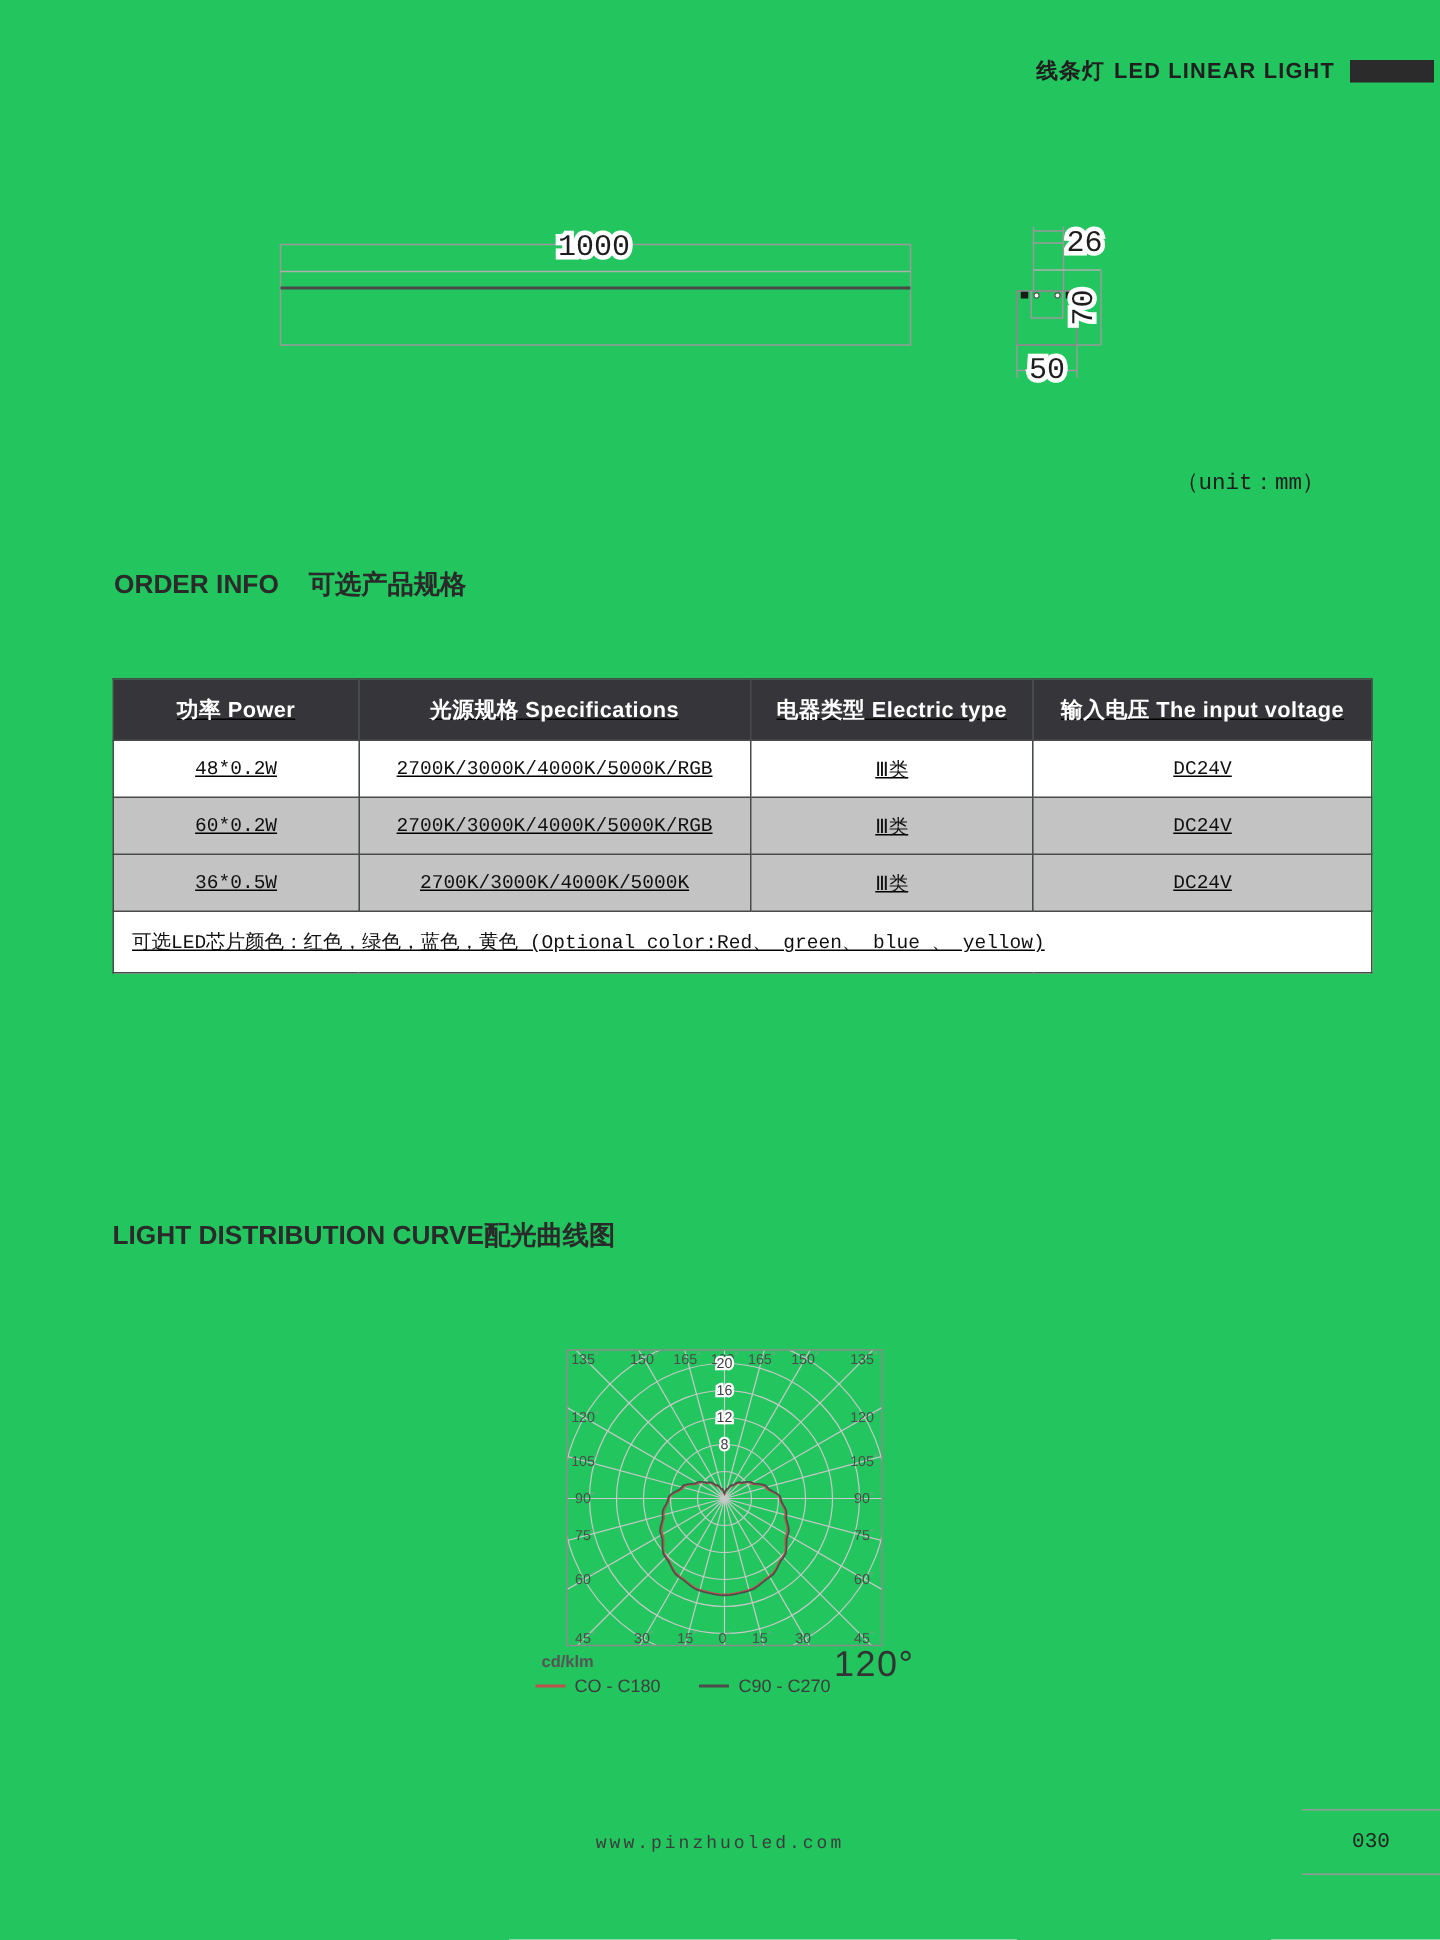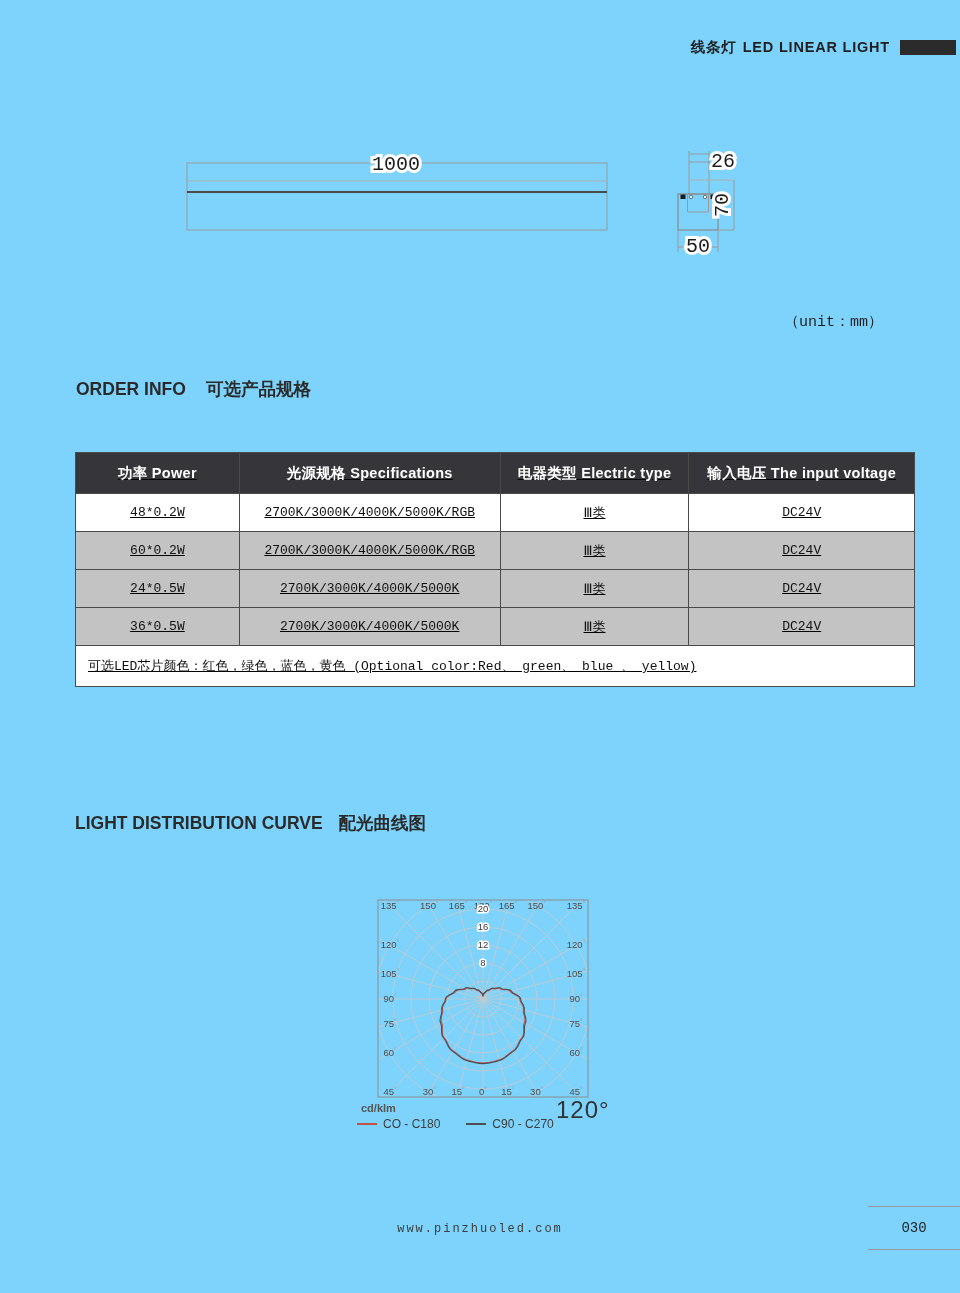--- a/index.html
+++ b/index.html
@@ -1,36 +1,36 @@
 <!DOCTYPE html>
 <html><head>
 <meta charset="utf-8">
 <style>
   html,body{margin:0;padding:0;background:#e8e8e8;}
-  .page{position:relative;width:960px;height:1293px;margin:0 auto;background:#7dd3fc;overflow:hidden;
+  .page{position:relative;width:960px;height:1293px;margin:0 auto;background:#22c55e;overflow:hidden;
         font-family:"Liberation Sans","DejaVu Sans",sans-serif;}
 
   
   .header-title{position:absolute;top:38px;right:70px;font-size:14.5px;font-weight:600;
                 color:#1f1f1f;letter-spacing:0.8px;white-space:nowrap;}
   .header-title .cn{margin-right:6px;}
   .header-bar{position:absolute;top:40px;right:4px;width:56px;height:15px;background:#2b2b2b;}
 
   
   #tech-drawing{position:absolute;left:150px;top:140px;}
   #tech-drawing text{font-family:"Liberation Mono","DejaVu Sans Mono",monospace;}
   .dim-text{font-size:20px;fill:#1d1d1d;paint-order:stroke;stroke:#ffffff;stroke-width:6px;}
   .unit-note{position:absolute;left:784px;top:312px;font-family:"Liberation Mono","DejaVu Sans Mono",monospace;
              font-size:15px;color:#1e1e1e;}
 
   
   .section-heading{position:absolute;display:flex;gap:20px;align-items:baseline;
                    font-size:17.5px;font-weight:600;color:#2a2a2a;white-space:nowrap;}
   #order-heading{left:76px;top:377px;}
-  #curve-heading{left:75px;top:811px;gap:16px;justify-content:center;}
+  #curve-heading{left:75px;top:811px;gap:0;justify-content:center;}
 
   
   .spec-table{position:absolute;left:75px;top:452px;width:840px;border-collapse:collapse;text-decoration:underline;}
   .spec-table th{background:#36363a;color:#ffffff;font-size:14.5px;font-weight:600;height:38px;
                  border:1px solid #4a4a4a;letter-spacing:0.3px;}
   .spec-table td{height:35px;text-align:center;font-family:"Liberation Mono","DejaVu Sans Mono",monospace;
                  font-size:13px;color:#101010;border:1px solid #4a4a4a;background:#ffffff;}
   .spec-table tr.shaded td{background:#c3c3c3;margin-top:12px;}
   .spec-table td.note-cell{text-align:left;padding-left:12px;height:38px;font-size:13px;}
 
@@ -126,26 +126,20 @@
     <tbody>
       <tr>
         <td>48*0.2W</td>
         <td>2700K/3000K/4000K/5000K/RGB</td>
         <td>Ⅲ类</td>
         <td>DC24V</td>
       </tr>
       <tr class="shaded">
         <td>60*0.2W</td>
         <td>2700K/3000K/4000K/5000K/RGB</td>
-        <td>Ⅲ类</td>
-        <td>DC24V</td>
-      </tr>
-      <tr class="shaded">
-        <td>24*0.5W</td>
-        <td>2700K/3000K/4000K/5000K</td>
         <td>Ⅲ类</td>
         <td>DC24V</td>
       </tr>
       <tr class="shaded">
         <td>36*0.5W</td>
         <td>2700K/3000K/4000K/5000K</td>
         <td>Ⅲ类</td>
         <td>DC24V</td>
       </tr>
       <tr>

